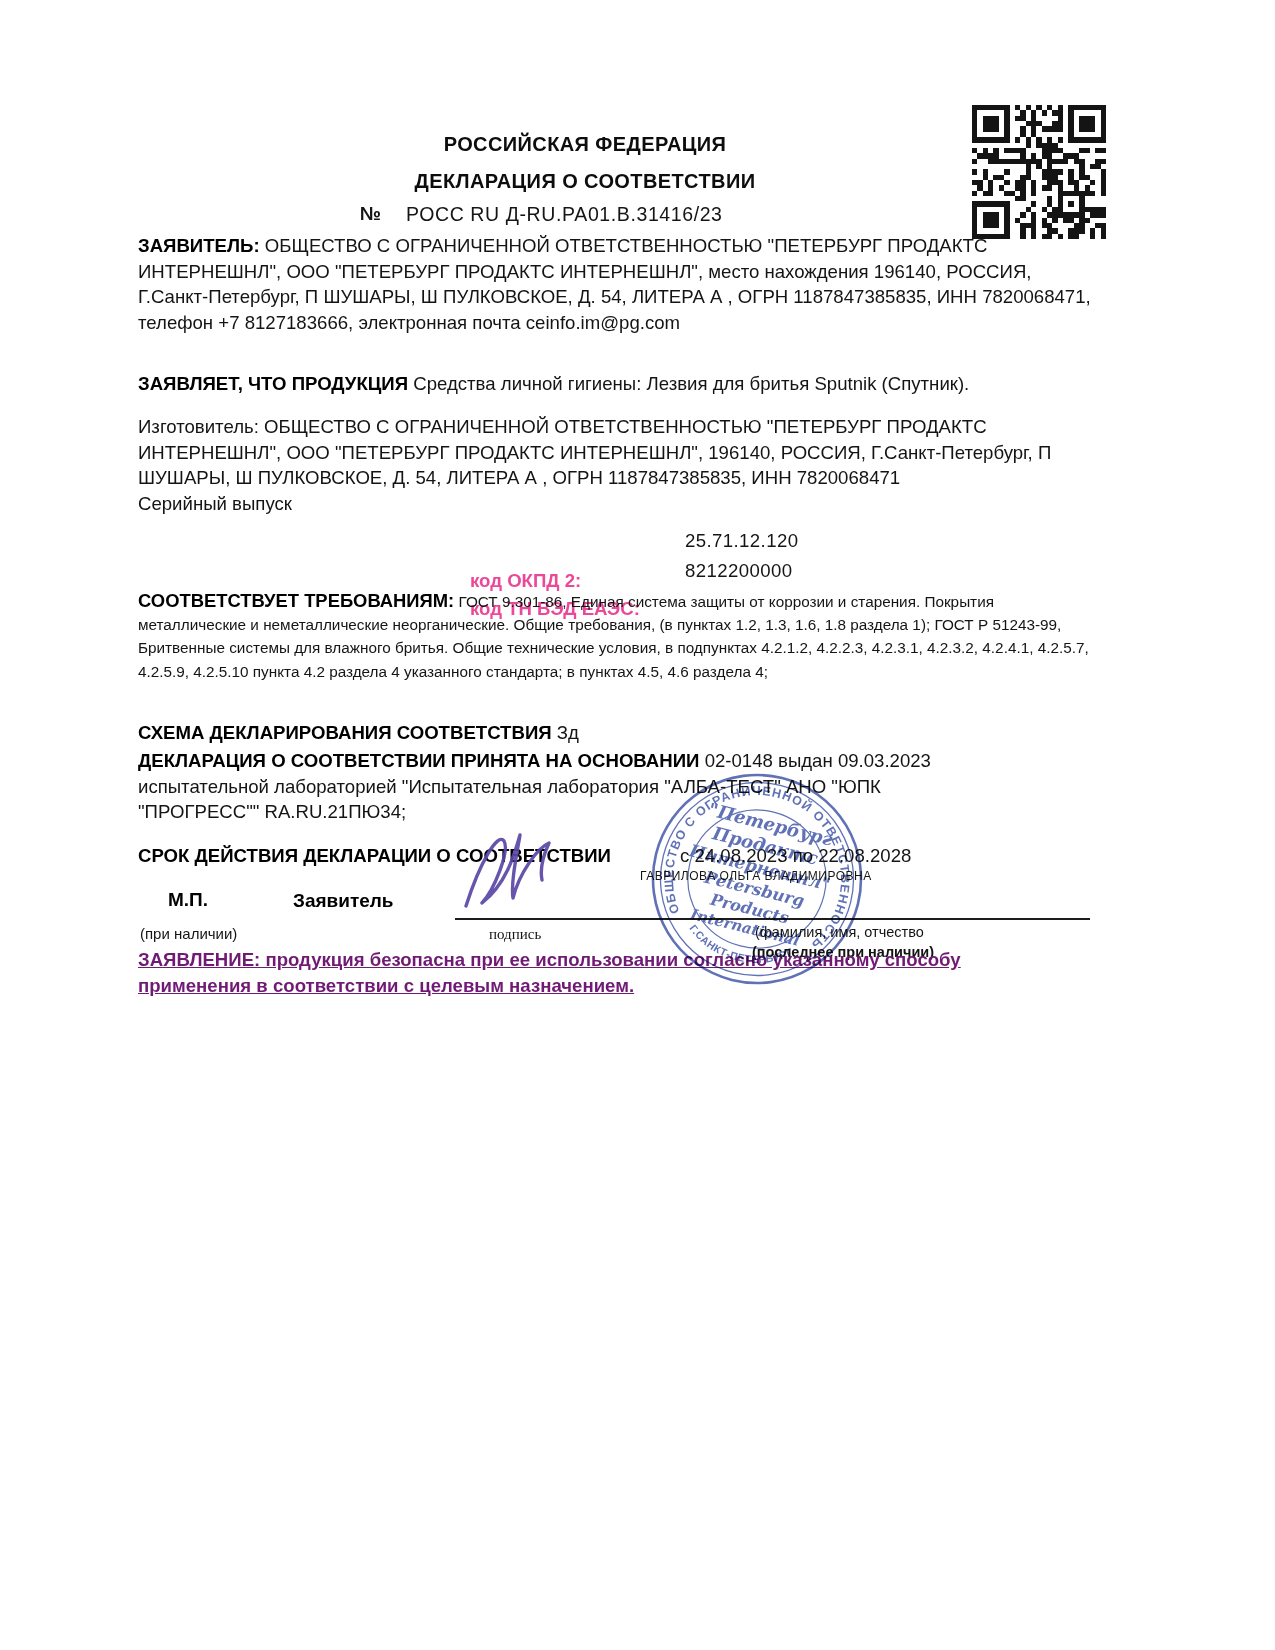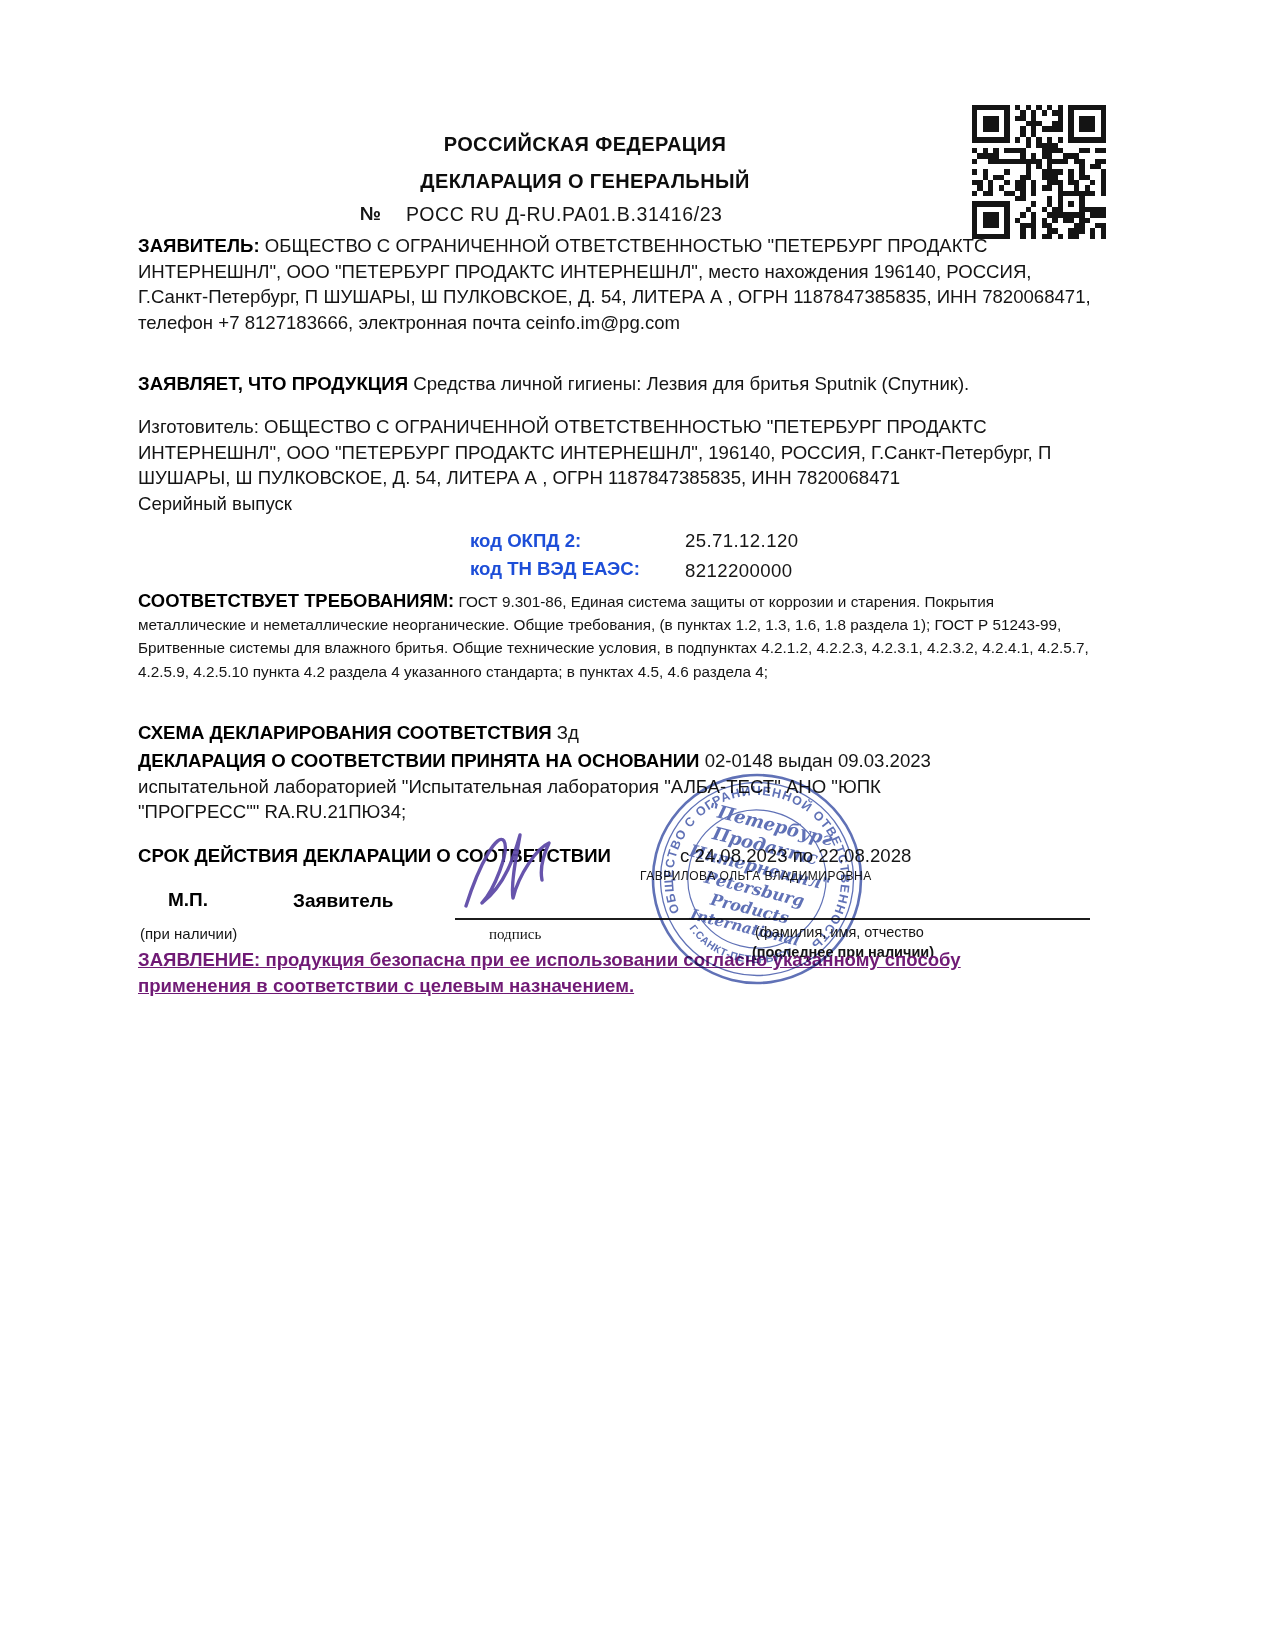--- a/index.html
+++ b/index.html
@@ -8,21 +8,21 @@
   .abs{position:absolute;}
   .hdr{position:absolute;left:0;width:1170px;text-align:center;font-weight:bold;
        font-size:20px;letter-spacing:.4px;color:#0d0d0d;}
   .numsign{position:absolute;left:360px;top:203px;font-size:19px;font-weight:bold;}
   .numval{position:absolute;left:406px;top:203px;font-size:19.5px;letter-spacing:.6px;}
   .para{position:absolute;left:138px;width:960px;font-size:18.6px;line-height:25.6px;
         color:#141414;text-align:left;}
   .para b{color:#000;}
   .small-par{font-size:15.3px;line-height:23.2px;width:965px;}
   .small-par b{font-size:18.4px;}
-  .code-label{position:absolute;left:470px;font-size:18.6px;font-weight:bold;color:#1d4ed8;}
+  .code-label{position:absolute;left:470px;font-size:18.6px;font-weight:bold;color:#ec4899;margin-top:40px;}
   .code-value{position:absolute;left:685px;font-size:18.6px;letter-spacing:.4px;}
   .bold-line{font-weight:bold;color:#000;}
   .sig-caption{position:absolute;font-size:15px;color:#141414;}
   .tiny{font-size:14.5px;}
   .rule{position:absolute;border-top:2.4px solid #1c1c1c;height:0;}
   .qr{position:absolute;left:972px;top:105px;width:134px;height:134px;}
   .stamp{position:absolute;left:637px;top:759px;width:240px;height:240px;
          opacity:.84;mix-blend-mode:multiply;}
   .sc{stroke:#4156a8;fill:none;}
   .ring{fill:#4156a8;font-weight:bold;font-family:"Liberation Sans",sans-serif;}
@@ -33,21 +33,21 @@
   .statement{width:935px;font-weight:bold;color:#701a75;text-decoration:underline;}
 </style>
 </head>
 <body>
 
 <div class="page">
 
   <div class="speck"></div>
 
   <div class="hdr" style="top:133px;">РОССИЙСКАЯ ФЕДЕРАЦИЯ</div>
-  <div class="hdr" style="top:170px;">ДЕКЛАРАЦИЯ О ГЕНЕРАЛЬНЫЙ</div>
+  <div class="hdr" style="top:170px;">ДЕКЛАРАЦИЯ О СООТВЕТСТВИИ</div>
   <span class="numsign">№</span>
   <span class="numval">РОСС RU Д-RU.РА01.В.31416/23</span>
 
   <div class="qr">
     <svg id="qrsvg" width="134" height="134" viewBox="0 0 25 25" shape-rendering="crispEdges">
         <rect x="0" y="0" width="1" height="1" fill="#141414"></rect>
         <rect x="1" y="0" width="1" height="1" fill="#141414"></rect>
         <rect x="2" y="0" width="1" height="1" fill="#141414"></rect>
         <rect x="3" y="0" width="1" height="1" fill="#141414"></rect>
         <rect x="4" y="0" width="1" height="1" fill="#141414"></rect>

